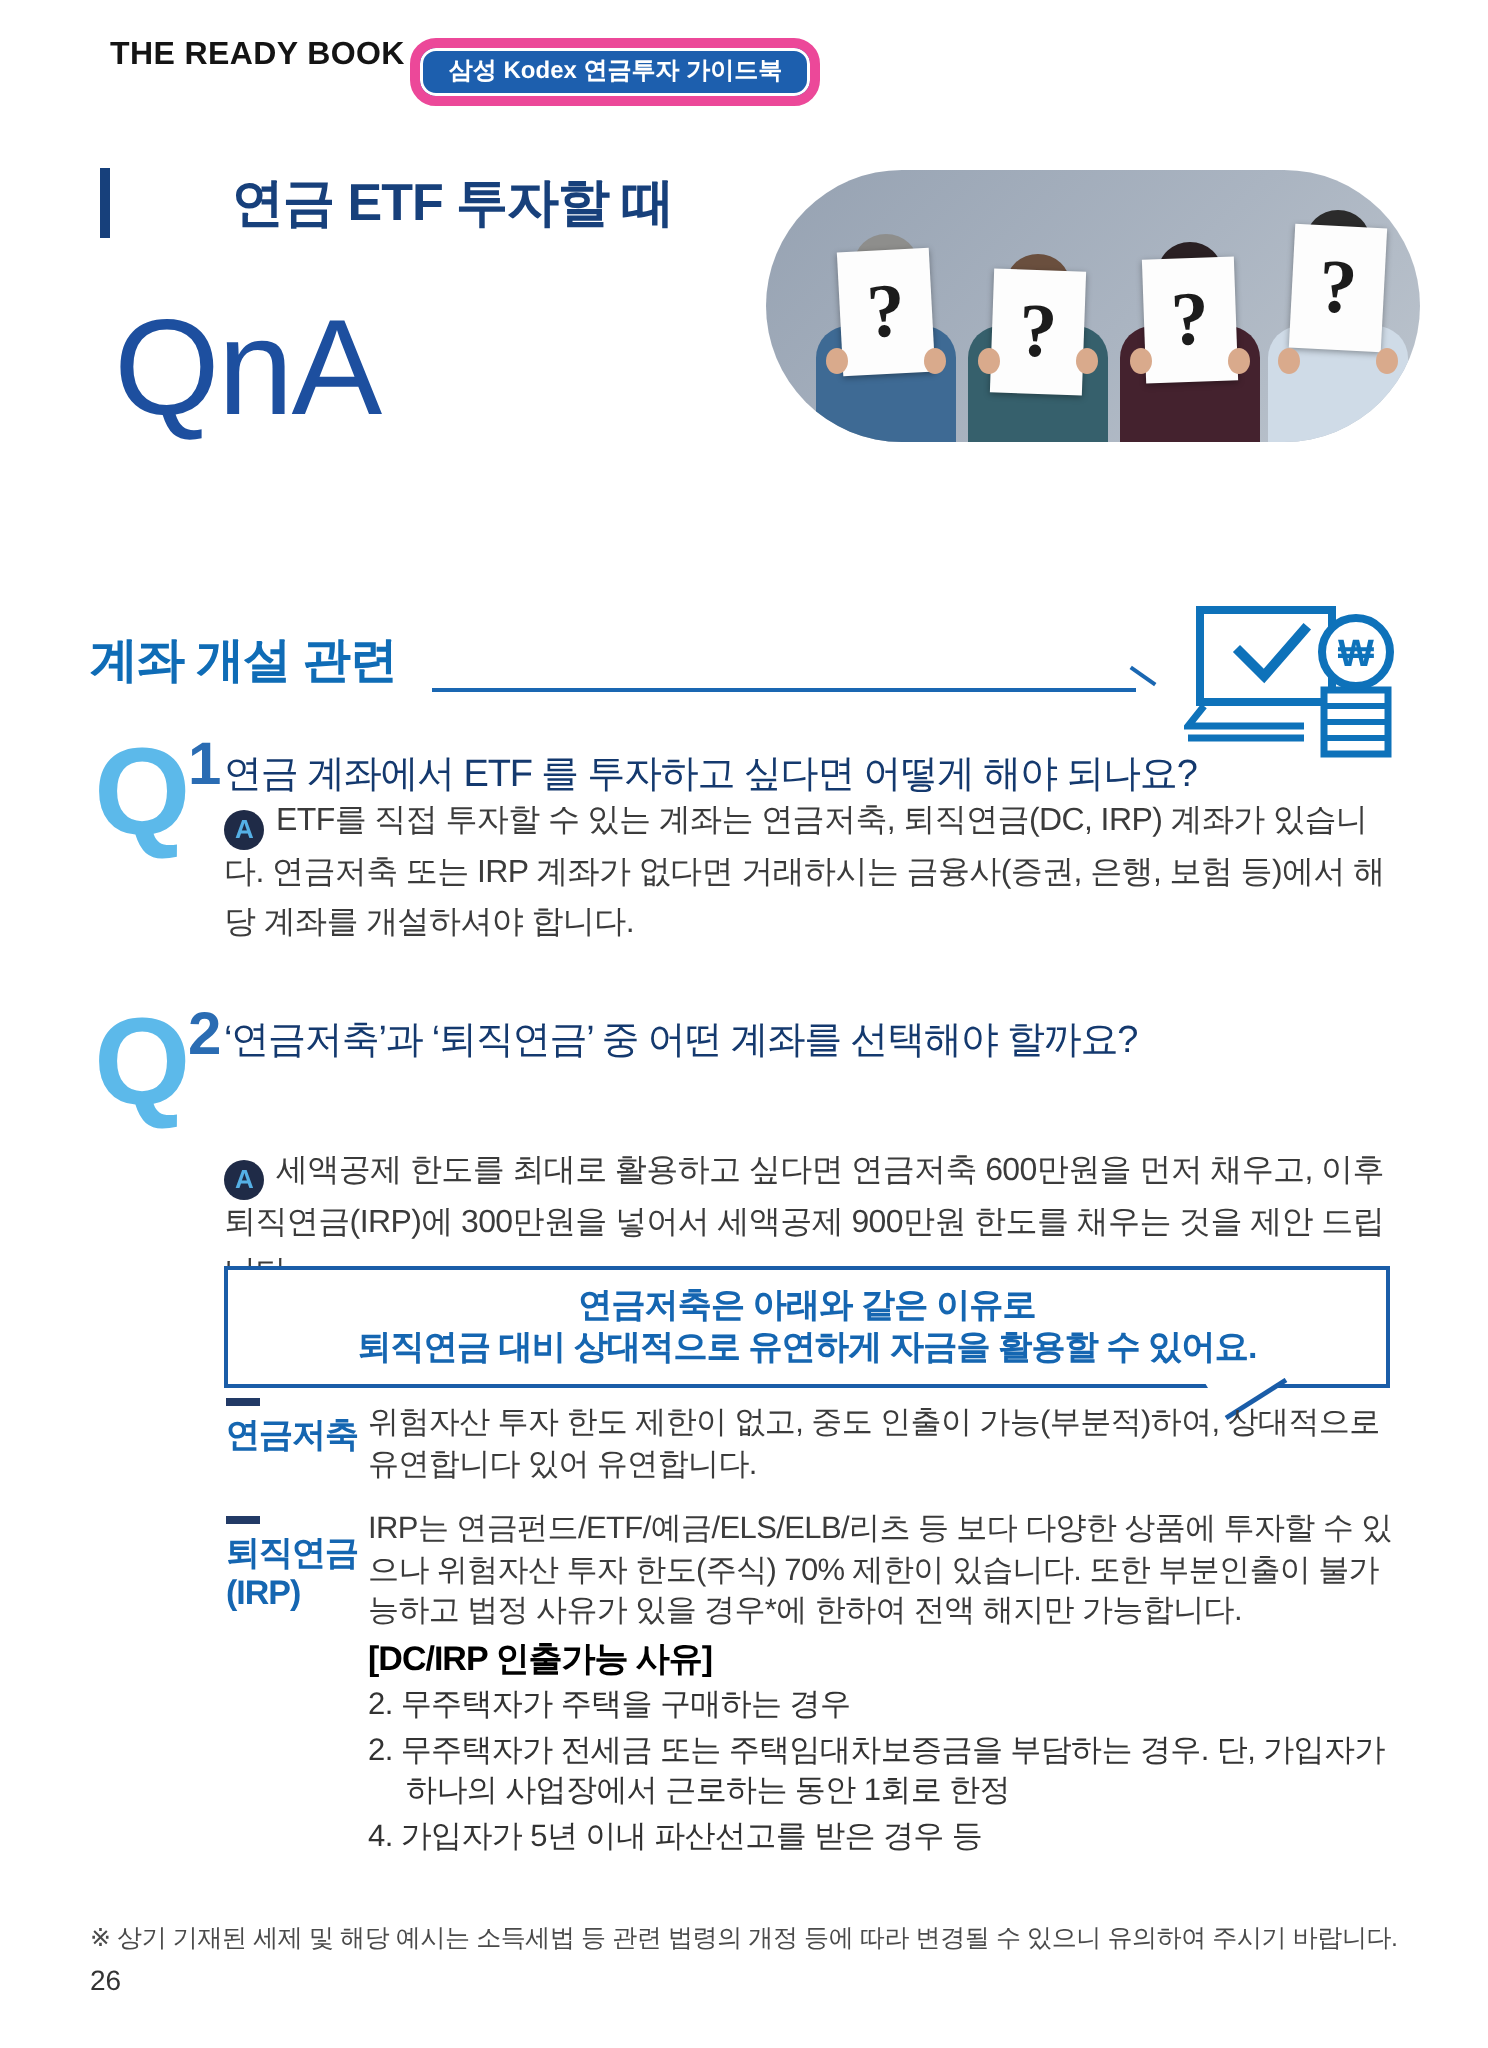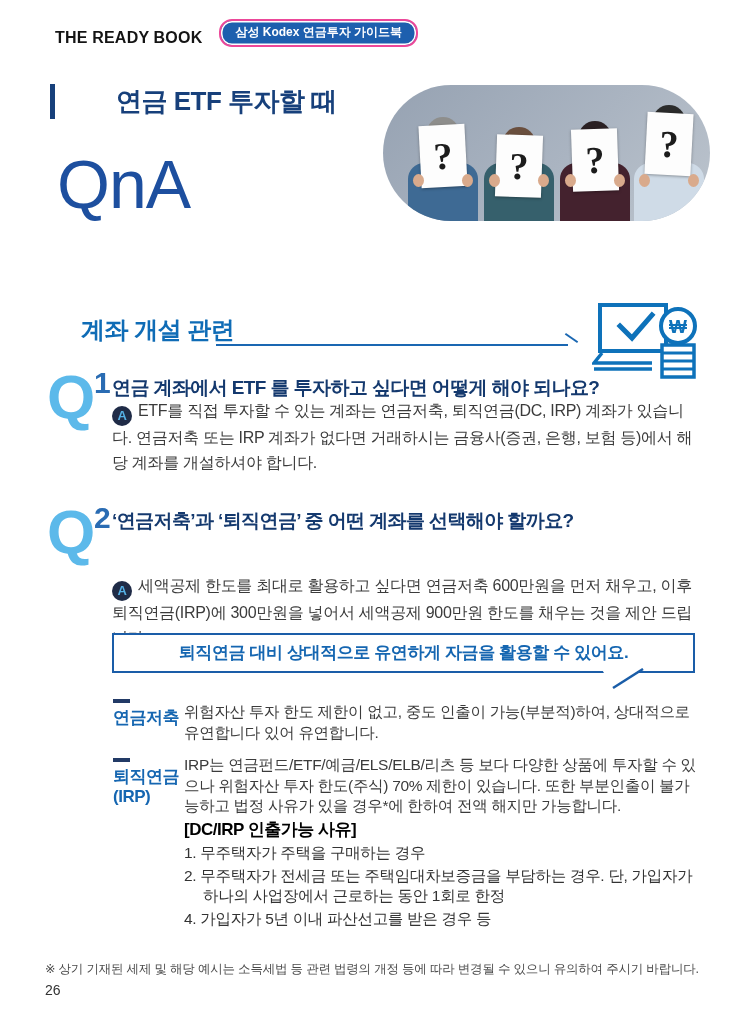--- a/index.html
+++ b/index.html
@@ -4,25 +4,25 @@
 <style>
   * { margin:0; padding:0; box-sizing:border-box; }
   html,body { background:#fff; }
   body {
     width:744px; height:1024px; position:relative; overflow:hidden;
     font-family:"Liberation Sans","DejaVu Sans",sans-serif; color:#3b3b3b;
   }
   .abs { position:absolute; }
 
   
-  .header { left:55px; top:19px; display:flex; align-items:flex-end; gap:17px; }
+  .header { left:55px; top:19px; display:flex; align-items:flex-start; gap:3px; }
   .brand { font-size:16px; font-weight:800; color:#141414; letter-spacing:.2px; }
   .badge {
     background:#1d5fae; color:#fff; font-size:12px; font-weight:700;
-    padding:3px 14px 4px; border-radius:13px; border:2px solid #ec4899;
+    padding:3px 14px 4px; border-radius:13px; border:5px solid #ec4899;
     box-shadow:inset 0 0 0 1.5px #fff; white-space:nowrap;
   }
 
   
   .title-wrap { left:50px; top:84px; border-left:5px solid #17407b; padding-left:13px; }
   .title-line { font-size:26px; font-weight:800; color:#17407b; line-height:35px; letter-spacing:-0.5px;margin-left:48px; }
   .qna { left:57px; top:150px; font-size:68px; font-weight:400; color:#1d4f9f; line-height:1; letter-spacing:-1px; }
 
   .photo {
     left:383px; top:85px; width:327px; height:136px; border-radius:68px; overflow:hidden;
@@ -41,29 +41,29 @@
   .p1 .card{ top:22px; transform:translateX(-50%) rotate(-3deg); }
   .p2 { left:100px; } .p2 .head{ top:24px; background:#6a4f3e; } .p2 .shirt{ background:#36606c; }
   .p2 .card{ top:32px; transform:translateX(-50%) rotate(2deg); }
   .p3 { left:176px; } .p3 .head{ top:18px; background:#2a2023; } .p3 .shirt{ background:#44222e; }
   .p3 .card{ top:26px; transform:translateX(-50%) rotate(-2deg); }
   .p4 { left:250px; } .p4 .head{ top:2px; background:#2b2b2b; } .p4 .shirt{ background:#cfdbe7; }
   .p4 .card{ top:10px; transform:translateX(-50%) rotate(3deg); }
   .hand.l { bottom:34px; left:6px; } .hand.r { bottom:34px; right:6px; }
 
   
-  .section-title { left:45px; top:314px; font-size:24px; font-weight:800; color:#0f6cb6; letter-spacing:-0.5px;margin-left:36px; }
+  .section-title { left:45px; top:314px; font-size:24px; font-weight:800; color:#0f6cb6; letter-spacing:-0.5px; }
   .section-line { left:216px; top:344px; width:352px; height:2px; background:#1a67b2; }
   .section-tick { left:564px; top:337px; width:15px; height:2px; background:#1a67b2; transform:rotate(35deg); }
   .section-icon { left:592px; top:301px; }
 
   
   .q-glyph { font-size:62px; font-weight:800; color:#5cb9ea; line-height:1; letter-spacing:-2px; }
   .q-num { font-size:30px; font-weight:800; color:#2a6cb3; line-height:1; }
-  .q-text { font-size:19px; font-weight:700; color:#14396e; line-height:33px; letter-spacing:-0.6px; }
+  .q-text { font-size:19px; font-weight:400; color:#14396e; line-height:33px; letter-spacing:-0.6px; }
   .answer { font-size:16px; line-height:24.5px; color:#3b3b3b; letter-spacing:-0.3px; }
   .a-badge {
     display:inline-flex; width:20px; height:20px; border-radius:50%; background:#1f2b47;
     color:#55b0e5; font-size:13px; font-weight:800; align-items:center; justify-content:center;
     margin-right:6px; vertical-align:-4px;
   }
 
   
   .callout {
     left:112px; top:633px; width:583px; border:2.5px solid #1a5da8; background:#fff;
@@ -170,20 +170,21 @@
 <div class="abs q-glyph" style="left:47px; top:501px;">Q</div>
 <div class="abs q-num" style="left:94px; top:503px;">2</div>
 <div class="abs" style="left:112px; top:504px; width:590px;">
   <div class="q-text">‘연금저축’과 ‘퇴직연금’ 중 어떤 계좌를 선택해야 할까요?</div>
 </div>
 <div class="abs answer" style="left:112px; top:574px; width:590px;">
   <span class="a-badge">A</span><span>세액공제 한도를 최대로 활용하고 싶다면 연금저축 600만원을 먼저 채우고, 이후 퇴직연금(IRP)에 300만원을 넣어서 세액공제 900만원 한도를 채우는 것을 제안 드립니다.</span>
 </div>
 
 <div class="abs callout">
+  <div>연금저축은 아래와 같은 이유로</div>
   <div>퇴직연금 대비 상대적으로 유연하게 자금을 활용할 수 있어요.</div>
   <div class="tail">
     <svg width="46" height="22" viewBox="0 0 46 22">
       <polygon points="2,0 44,0 14,20" fill="#ffffff"></polygon>
       <line x1="44" y1="1" x2="14" y2="20" stroke="#1a5da8" stroke-width="2.5"></line>
     </svg>
   </div>
 </div>
 
 <div class="abs def-label" style="left:113px; top:699px;">
@@ -194,19 +195,19 @@
 
 <div class="abs def-label" style="left:113px; top:758px;">
   <div class="def-dash"></div>
   <div class="def-name">퇴직연금</div>
   <div class="def-name">(IRP)</div>
 </div>
 <div class="abs def-text" style="left:184px; top:755px;">IRP는 연금펀드/ETF/예금/ELS/ELB/리츠 등 보다 다양한 상품에 투자할 수 있으나 위험자산 투자 한도(주식) 70% 제한이 있습니다. 또한 부분인출이 불가능하고 법정 사유가 있을 경우*에 한하여 전액 해지만 가능합니다.</div>
 
 <div class="abs wd-heading" style="left:184px; top:818px;">[DC/IRP 인출가능 사유]</div>
 <ul class="abs wd-list" style="left:184px; top:843px;">
-  <li>1. 무주택자가 주택을 구매하는 경우</li>
+  <li>2. 무주택자가 주택을 구매하는 경우</li>
   <li>2. 무주택자가 전세금 또는 주택임대차보증금을 부담하는 경우. 단, 가입자가 하나의 사업장에서 근로하는 동안 1회로 한정</li>
   <li>4. 가입자가 5년 이내 파산선고를 받은 경우 등</li>
 </ul>
 
 <div class="abs foot-note">※ 상기 기재된 세제 및 해당 예시는 소득세법 등 관련 법령의 개정 등에 따라 변경될 수 있으니 유의하여 주시기 바랍니다.</div>
 <div class="abs page-num">26</div>
 
 </body></html>

